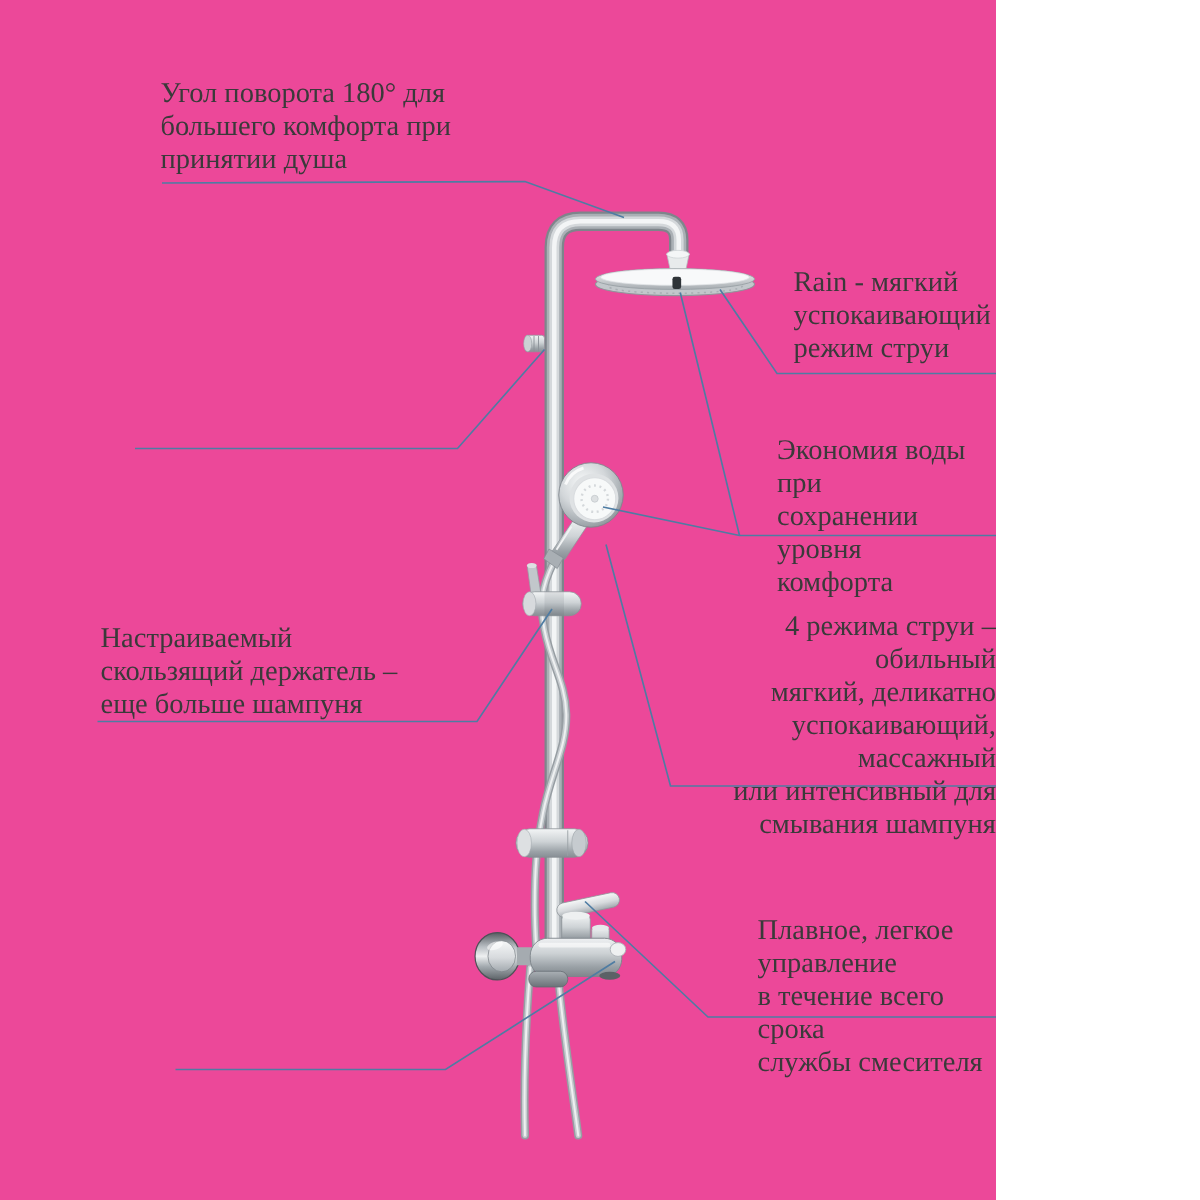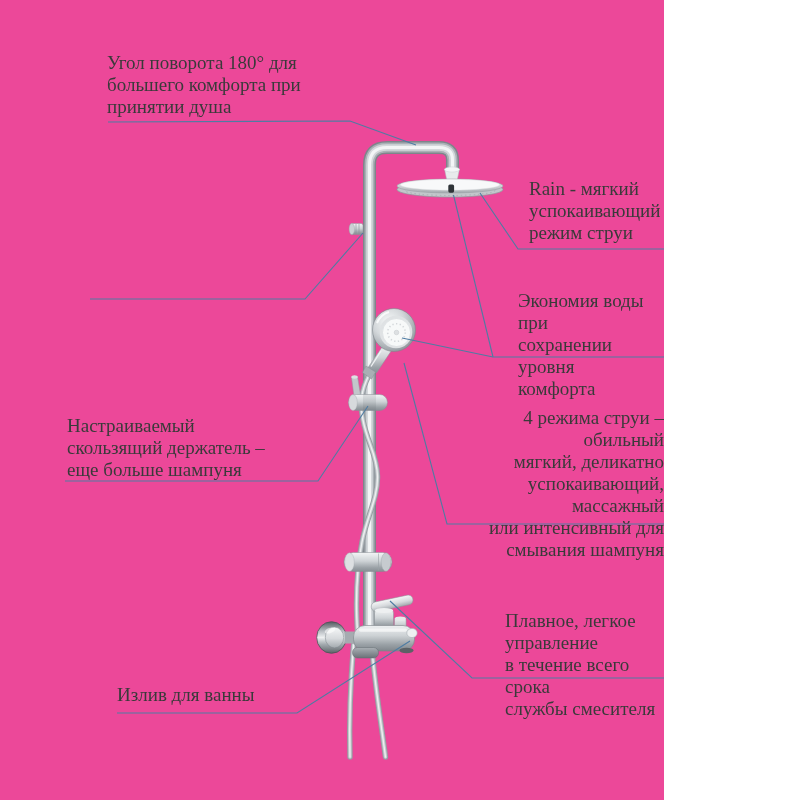--- a/index.html
+++ b/index.html
@@ -181,15 +181,14 @@
 скользящий держатель –
 еще больше шампуня</div>
   <div class="callout c6">4 режима струи – обильный
 мягкий, деликатно
 успокаивающий, массажный
 или интенсивный для
 смывания шампуня</div>
   <div class="callout c7">Плавное, легкое управление
 в течение всего срока
 службы смесителя</div>
-  <div class="callout c8">Излив для ванны</div>
 
 </div>
 
 </body></html>

